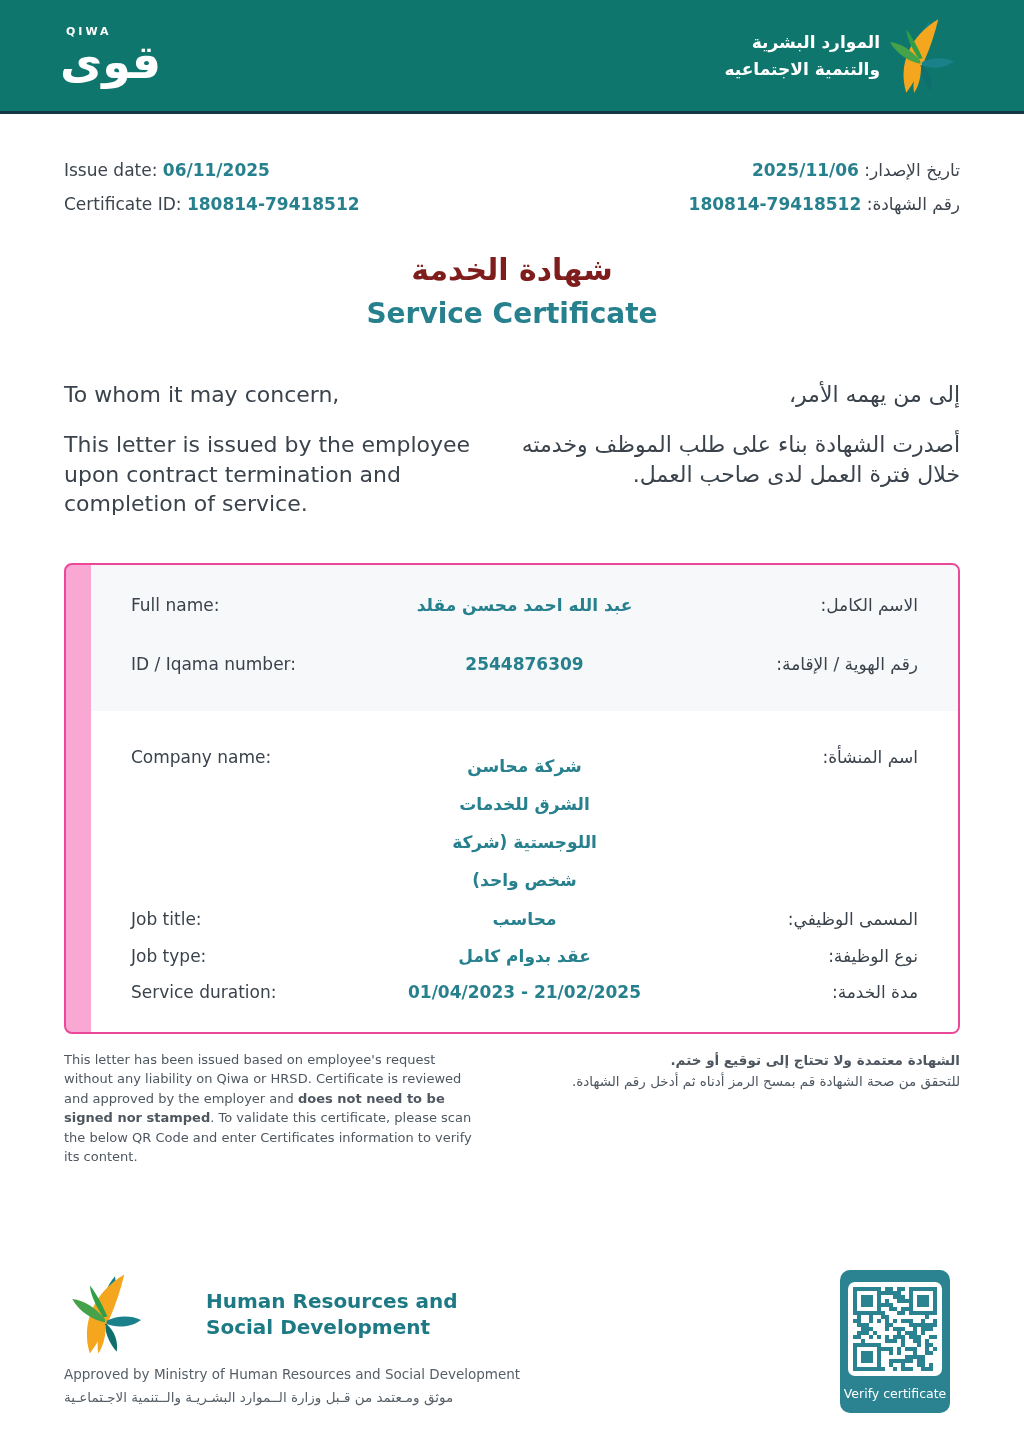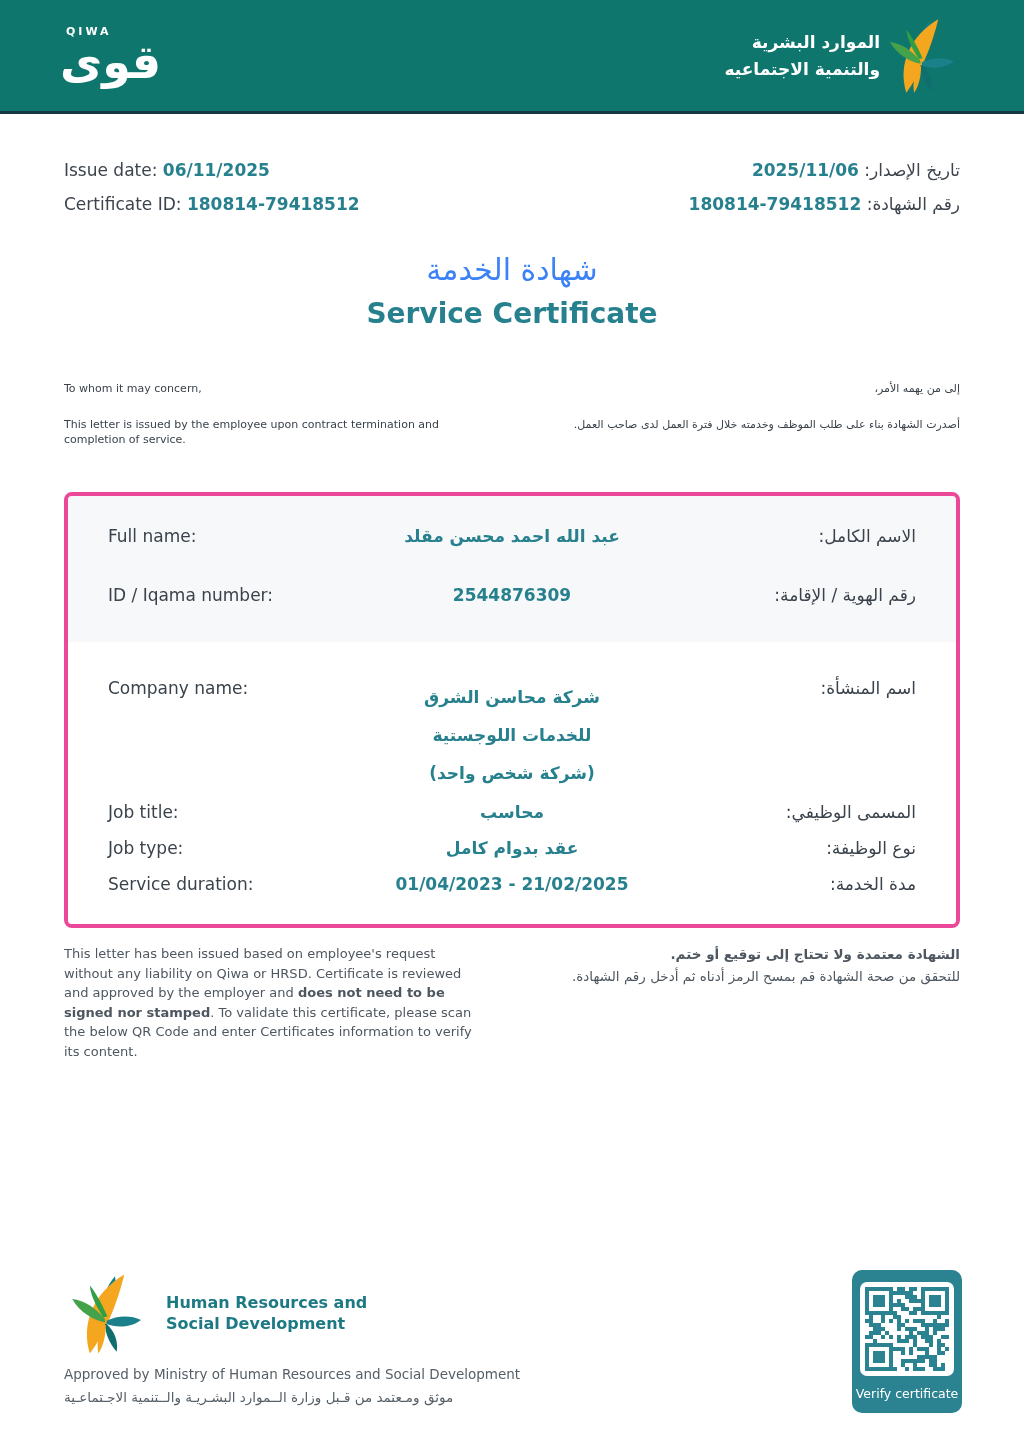--- a/index.html
+++ b/index.html
@@ -21,30 +21,30 @@
   .hrsd-head .ar-txt { color:#fff; font-size:17px; font-weight:bold; text-align:right; line-height:1.55; direction:rtl; }
   
   .meta { margin:46px 64px 0; font-size:17px; }
   .meta-row { display:flex; justify-content:space-between; align-items:baseline; }
   .meta-row + .meta-row { margin-top:14px; }
   .meta .lbl { color:#3d444d; }
   .meta .val { color:#27808d; font-weight:bold; }
   .meta .rtl { direction:rtl; }
   
   .titles { text-align:center; margin-top:38px; }
-  .title-ar { color:#3b82f6; font-size:30px; font-weight:normal; direction:rtl; }
+  .title-ar { color:#7f1d1d; font-size:30px; font-weight:bold; direction:rtl; }
   .title-en { color:#27808d; font-size:28px; font-weight:bold; margin-top:10px; }
   
-  .intro { display:flex; justify-content:space-between; margin:52px 64px 18px; font-size:11px; color:#3a424b; }
+  .intro { display:flex; justify-content:space-between; margin:52px 64px 18px; font-size:22px; color:#3a424b; }
   .intro-left { width:445px; }
   .intro-right { width:470px; direction:rtl; text-align:right; }
   .salutation { margin-bottom:23px; }
   .intro-body { line-height:1.35; }
   
-  .details-box { margin:44px 64px 0; border:4px solid #ec4899; border-radius:8px; overflow:hidden; background:#f9a8d4; }
+  .details-box { margin:44px 64px 0; border:2px solid #ec4899; border-radius:8px; overflow:hidden; background:#f9a8d4;padding-left:25px; }
   .sect { padding:30px 40px 26px; }
   .sect.gray { background:#f7f8f9; }
   .sect.white { background:#ffffff; padding:36px 40px 30px; }
   .drow { display:grid; grid-template-columns:250px 1fr 250px; align-items:start; font-size:17px; }
   .drow .en-lbl { color:#3a424b; text-align:left; }
   .drow .c-val { color:#27808d; font-weight:bold; text-align:center; }
   .drow .c-val.rtl { direction:rtl; line-height:1.25; }
   .drow .ar-lbl { color:#3a424b; text-align:right; direction:rtl; }
   .gray .drow-name { margin-bottom:38px; }
   .gray .drow-id { margin-bottom:11px; }
@@ -52,26 +52,26 @@
   .white .drow-company .c-val { line-height:38px; padding:0 60px; }
   .white .drow-job, .white .drow-type { margin-bottom:15px; }
   
   .disclaimer { display:flex; justify-content:space-between; margin:16px 64px 0; }
   .disc-en { width:420px; font-size:13px; line-height:1.5; color:#4e5760; }
   .disc-ar { width:452px; direction:rtl; text-align:right; font-size:13.5px; line-height:1.6; color:#4e5760; }
   .bold { font-weight:bold; }
   
   .footer-left { position:absolute; left:64px; bottom:44px; }
   .logo-row { display:flex; align-items:center; gap:10px; margin-bottom:10px; }
-  .hrsd-foot-txt { color:#1d7a85; font-size:16px; font-weight:bold; line-height:1.3; }
+  .hrsd-foot-txt { color:#1d7a85; font-size:20px; font-weight:bold; line-height:1.3;margin-left:40px; }
   .approved-en { font-size:13.5px; color:#555e66; margin-bottom:7px; }
   .approved-ar { font-size:13.5px; color:#555e66; direction:rtl; text-align:left; }
   
   .qr-block {
-    position:absolute; right:62px; bottom:36px; width:110px; height:143px;
+    position:absolute; right:74px; bottom:36px; width:110px; height:143px;
     background:#2b8391; border-radius:10px; padding:12px;
     display:flex; flex-direction:column; align-items:center;
   }
   .qr-inner { width:94px; height:94px; background:#fff; border-radius:7px; display:flex; align-items:center; justify-content:center; }
   .qr-label { color:#fff; font-size:12.5px; margin-top:10px; white-space:nowrap; }
 </style>
 </head>
 <body>
 
 <div class="topbar">

